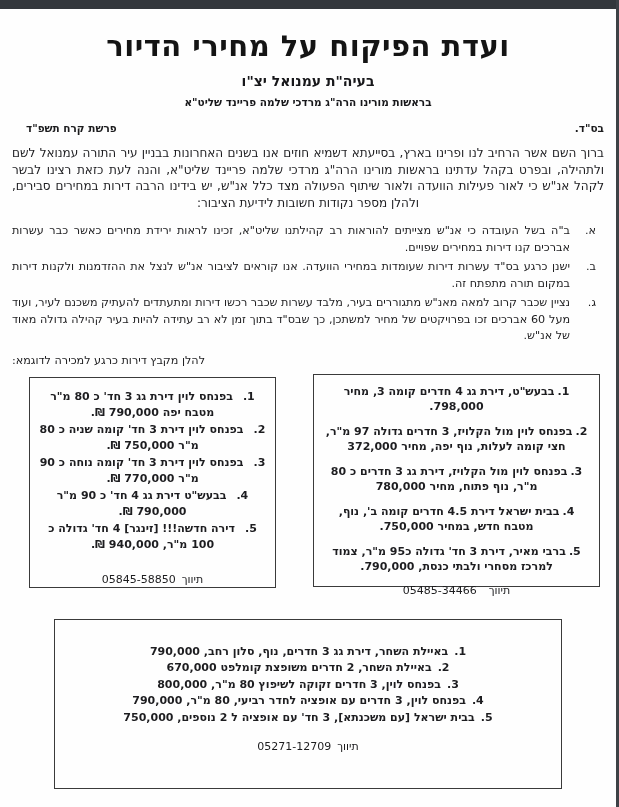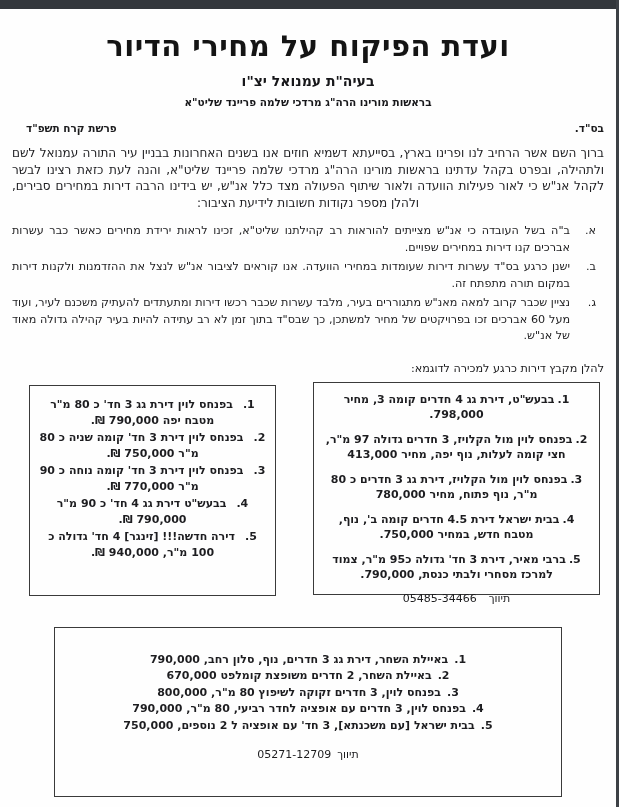--- a/index.html
+++ b/index.html
@@ -49,22 +49,22 @@
     color:#1d1d20;
   }
   .intro { margin-top:11px; text-align-last:center; }
 
   .points { margin-top:7px; }
   .point { display:flex; margin-bottom:3px; }
   .point-marker { flex:0 0 26px; font-size:11.2px; line-height:16.5px; padding-right:8px; }
   .point-text { flex:1; font-size:11.2px; line-height:16.5px; text-align:justify; text-align-last:right; }
 
   .listings-intro {
-    margin-top:17px;
-    font-size:11.2px; text-align:right;
+    margin-top:9px;
+    font-size:11.2px; text-align:left;
   }
 
   .boxes-row {
     margin-top:7px;
     display:flex; align-items:flex-start;
     padding-right:4px;
   }
   .box { border:1px solid #3a3a3a; background:#fefefe; }
   .box-right { width:269px; height:196px; padding:9px 8px 6px 8px; }
   .box-left  { width:233px; height:192px; margin-right:37px; margin-top:3px; padding:11px 6px 6px 6px; }
@@ -131,21 +131,21 @@
 
     <div class="listings-intro">להלן מקבץ דירות כרגע למכירה לדוגמא:</div>
 
     <div class="boxes-row">
 
       <div class="box box-right">
         <div class="apt-item">
           <span class="apt-num">1.</span><span>בבעש"ט, דירת גג 4 חדרים קומה 3, מחיר 798,000.</span>
         </div>
         <div class="apt-item">
-          <span class="apt-num">2.</span><span>בפנחס לוין מול הקלויז, 3 חדרים גדולה 97 מ"ר, חצי קומה לעלות, נוף יפה, מחיר 413,000</span>
+          <span class="apt-num">2.</span><span>בפנחס לוין מול הקלויז, 3 חדרים גדולה 97 מ"ר, חצי קומה לעלות, נוף יפה, מחיר 372,000</span>
         </div>
         <div class="apt-item">
           <span class="apt-num">3.</span><span>בפנחס לוין מול הקלויז, דירת גג 3 חדרים כ 80 מ"ר, נוף פתוח, מחיר 780,000</span>
         </div>
         <div class="apt-item">
           <span class="apt-num">4.</span><span>בבית ישראל דירת 4.5 חדרים קומה ב', נוף, מטבח חדש, במחיר 750,000.</span>
         </div>
         <div class="apt-item">
           <span class="apt-num">5.</span><span>ברבי מאיר, דירת 3 חד' גדולה כ95 מ"ר, צמוד למרכז מסחרי ולבתי כנסת, 790,000.</span>
         </div>
@@ -163,20 +163,23 @@
         </div>
         <div class="apt-item">
           <span class="apt-num">3.</span><span>בפנחס לוין דירת 3 חד' קומה נוחה כ 90 מ"ר 770,000 ₪.</span>
         </div>
         <div class="apt-item">
           <span class="apt-num">4.</span><span>בבעש"ט דירת גג 4 חד' כ 90 מ"ר 790,000 ₪.</span>
         </div>
         <div class="apt-item">
           <span class="apt-num">5.</span><span>דירה חדשה!!! [זינגר] 4 חד' גדולה כ 100 מ"ר, 940,000 ₪.</span>
         </div>
+        <div class="broker">
+          <span>תיווך</span><span class="phone">05845-58850</span>
+        </div>
       </div>
 
     </div>
 
     <div class="box box-bottom">
       <div class="apt-item">
         <span class="apt-num">1.</span><span>באיילת השחר, דירת גג 3 חדרים, נוף, סלון רחב, 790,000</span>
       </div>
       <div class="apt-item">
         <span class="apt-num">2.</span><span>באיילת השחר, 2 חדרים משופצת קומלפט 670,000</span>

